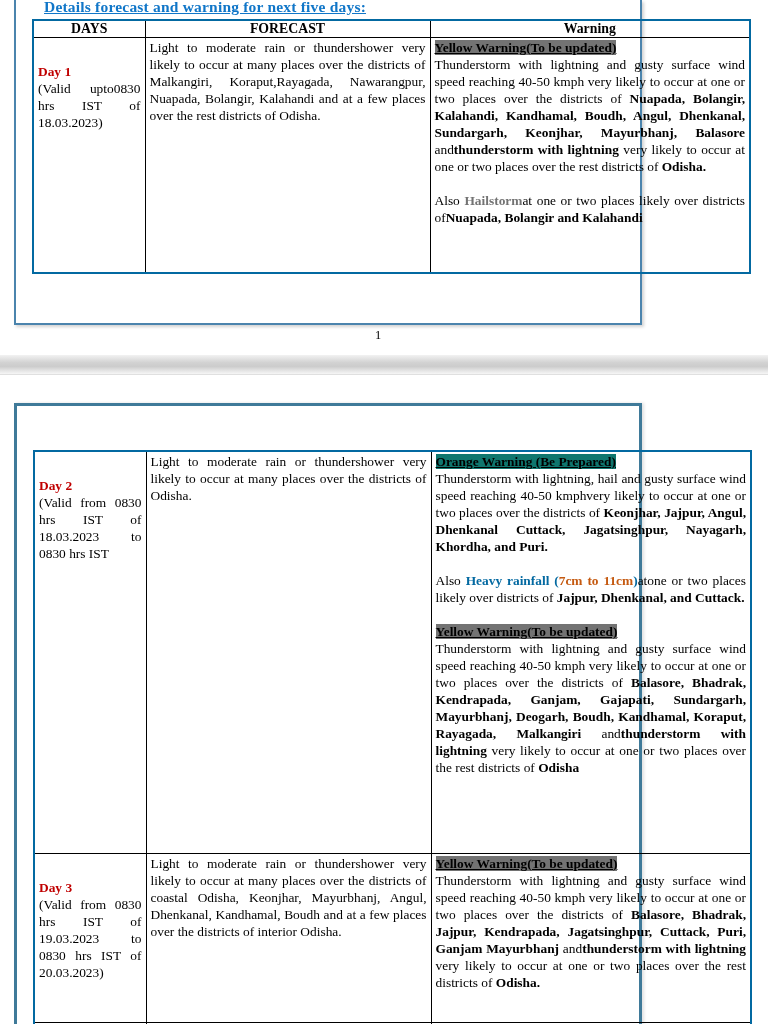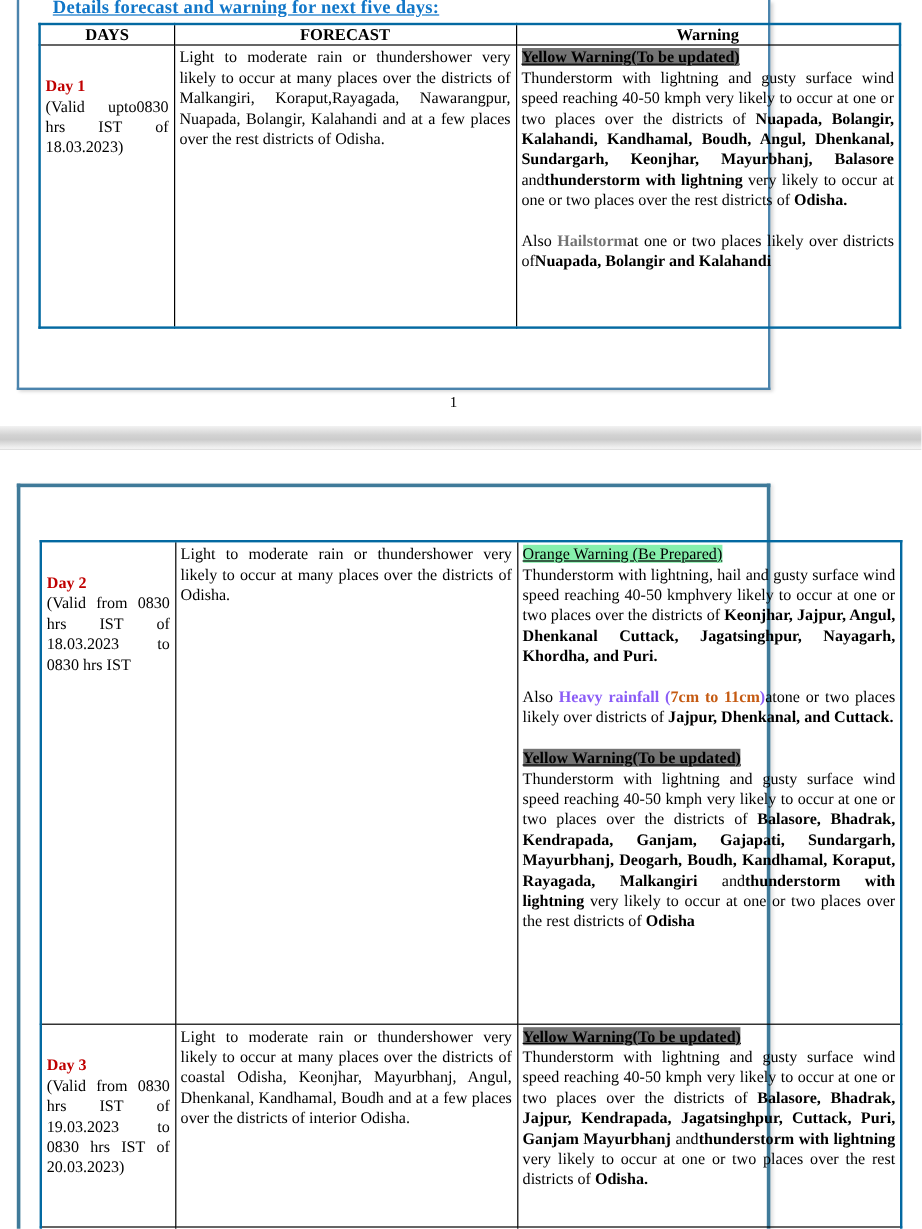--- a/index.html
+++ b/index.html
@@ -44,24 +44,24 @@
   }
   .row-day1 td{height:235px;}
   .row-day2 td{height:402px;}
   .row-day3 td{height:169px;}
   .row-stub td{height:70px;}
   .day-label{color:#C00000;font-weight:bold;margin-top:24px;}
   .validity{text-align:justify;}
   .para{text-align:justify;}
   .b{font-weight:bold;}
   .purple{color:#737373;}
-  .blue{color:#8b5cf6;}
+  .blue{color:#0369a1;}
   .orange{color:#C55A11;margin-top:28px;}
   .hl-y{background:#737373;font-weight:bold;text-decoration:underline;}
-  .hl-o{background:#86efac;font-weight:normal;text-decoration:underline;}
+  .hl-o{background:#0f766e;font-weight:bold;text-decoration:underline;}
   .page-number{
     position:absolute;top:328px;left:10px;width:736px;
     text-align:center;font-size:12.5px;
   }
   .page-separator{
     position:absolute;top:355px;left:0;width:768px;height:19px;
     background:linear-gradient(to bottom,#f2f2f2 0%,#d2d2d2 40%,#cccccc 60%,#e7e7e7 85%,#f6f6f6 100%);
     border-bottom:1px solid #e0e0e0;
   }
 </style>

